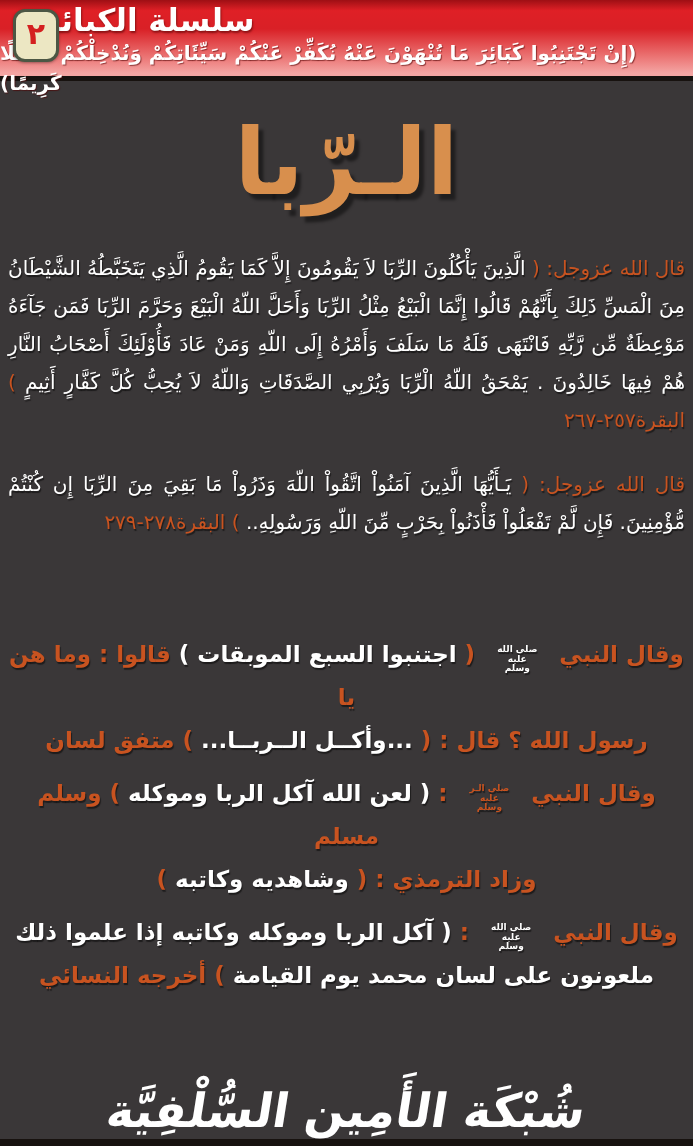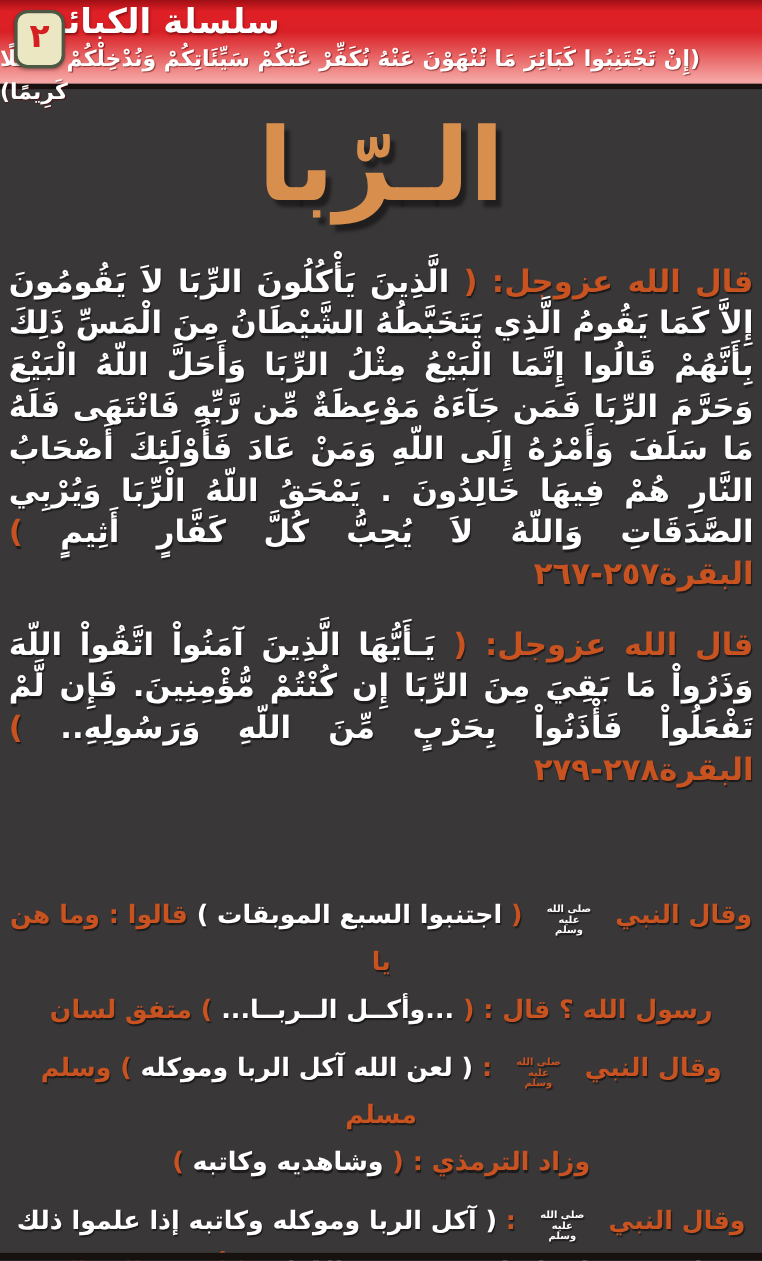--- a/index.html
+++ b/index.html
@@ -64,32 +64,32 @@
   .issue-number{
     color:#d42020;
     font-size:30px;
     font-weight:bold;
     line-height:1;
     padding-bottom:4px;
   }
   .divider{width:100%;height:5px;background:var(--bar);}
   
   .page-title{
-    margin-top:10px;
+    margin-top:22px;
     text-align:center;
     color:var(--title-orange);
     font-size:92px;
     font-weight:bold;
     line-height:120px;
     text-shadow:5px 6px 3px rgba(0,0,0,.45);
   }
   .verse{
     margin:26px 8px 0 8px;
-    font-size:28px;
-    font-weight:bold;
+    font-size:20px;
+    font-weight:normal;
     line-height:38px;
     text-align:justify;
     color:#fff;
     text-shadow:1px 2px 1px rgba(0,0,0,.5);
   }
   .hadiths{margin-top:92px;}
   .hadith{
     margin:0 8px 10px 8px;
     font-size:23px;
     font-weight:bold;
@@ -147,21 +147,21 @@
   <div class="page-title">الـرّبا</div>
 
   <div class="verse"><span class="seg orange">قال الله عزوجل: ( </span><span class="seg white">الَّذِينَ يَأْكُلُونَ الرِّبَا لاَ يَقُومُونَ إِلاَّ كَمَا يَقُومُ الَّذِي يَتَخَبَّطُهُ الشَّيْطَانُ مِنَ الْمَسِّ ذَلِكَ بِأَنَّهُمْ قَالُوا إِنَّمَا الْبَيْعُ مِثْلُ الرِّبَا وَأَحَلَّ اللّهُ الْبَيْعَ وَحَرَّمَ الرِّبَا فَمَن جَآءَهُ مَوْعِظَةٌ مِّن رَّبِّهِ فَانْتَهَى فَلَهُ مَا سَلَفَ وَأَمْرُهُ إِلَى اللّهِ وَمَنْ عَادَ فَأُوْلَئِكَ أَصْحَابُ النَّارِ هُمْ فِيهَا خَالِدُونَ . يَمْحَقُ اللّهُ الْرِّبَا وَيُرْبِي الصَّدَقَاتِ وَاللّهُ لاَ يُحِبُّ كُلَّ كَفَّارٍ أَثِيمٍ </span><span class="seg orange">) البقرة٢٥٧-٢٦٧</span></div>
 
   <div class="verse"><span class="seg orange">قال الله عزوجل: ( </span><span class="seg white">يَـأَيُّهَا الَّذِينَ آمَنُواْ اتَّقُواْ اللّهَ وَذَرُواْ مَا بَقِيَ مِنَ الرِّبَا إِن كُنْتُمْ مُّؤْمِنِينَ. فَإِن لَّمْ تَفْعَلُواْ فَأْذَنُواْ بِحَرْبٍ مِّنَ اللّهِ وَرَسُولِهِ.. </span><span class="seg orange">) البقرة٢٧٨-٢٧٩</span></div>
 
   <div class="hadiths">
     <div class="hadith"><span class="seg orange">وقال النبي </span><span class="seg white saw">صلى الله
 عليه
 وسلم</span><span class="seg orange"> ( </span><span class="seg white">اجتنبوا السبع الموبقات</span><span class="seg white"> ) </span><span class="seg orange">قالوا : وما هن يا</span><br><span class="seg orange">رسول الله ؟ قال : ( </span><span class="seg white">...وأكــل الــربــا... </span><span class="seg orange">) متفق لسان</span></div>
-    <div class="hadith"><span class="seg orange">وقال النبي </span><span class="seg orange saw">صلى الله
+    <div class="hadith"><span class="seg orange">وقال النبي </span><span class="seg orange saw">صلى الـر
 عليه
 وسلم</span><span class="seg orange"> : </span><span class="seg white">( لعن الله آكل الربا وموكله </span><span class="seg orange">) وسلم مسلم</span><br><span class="seg orange">وزاد الترمذي : ( </span><span class="seg white">وشاهديه وكاتبه </span><span class="seg orange">)</span></div>
     <div class="hadith"><span class="seg orange">وقال النبي </span><span class="seg white saw">صلى الله
 عليه
 وسلم</span><span class="seg orange"> : </span><span class="seg white">( </span><span class="seg white">آكل الربا وموكله وكاتبه إذا علموا ذلك</span><br><span class="seg white">ملعونون على لسان محمد يوم القيامة </span><span class="seg orange">) أخرجه النسائي</span></div>
   </div>
 
   <div class="footer">
     <div class="footer-calligraphy">شُبْكَة الأَمِين السُّلْفِيَّة</div>
   </div>

